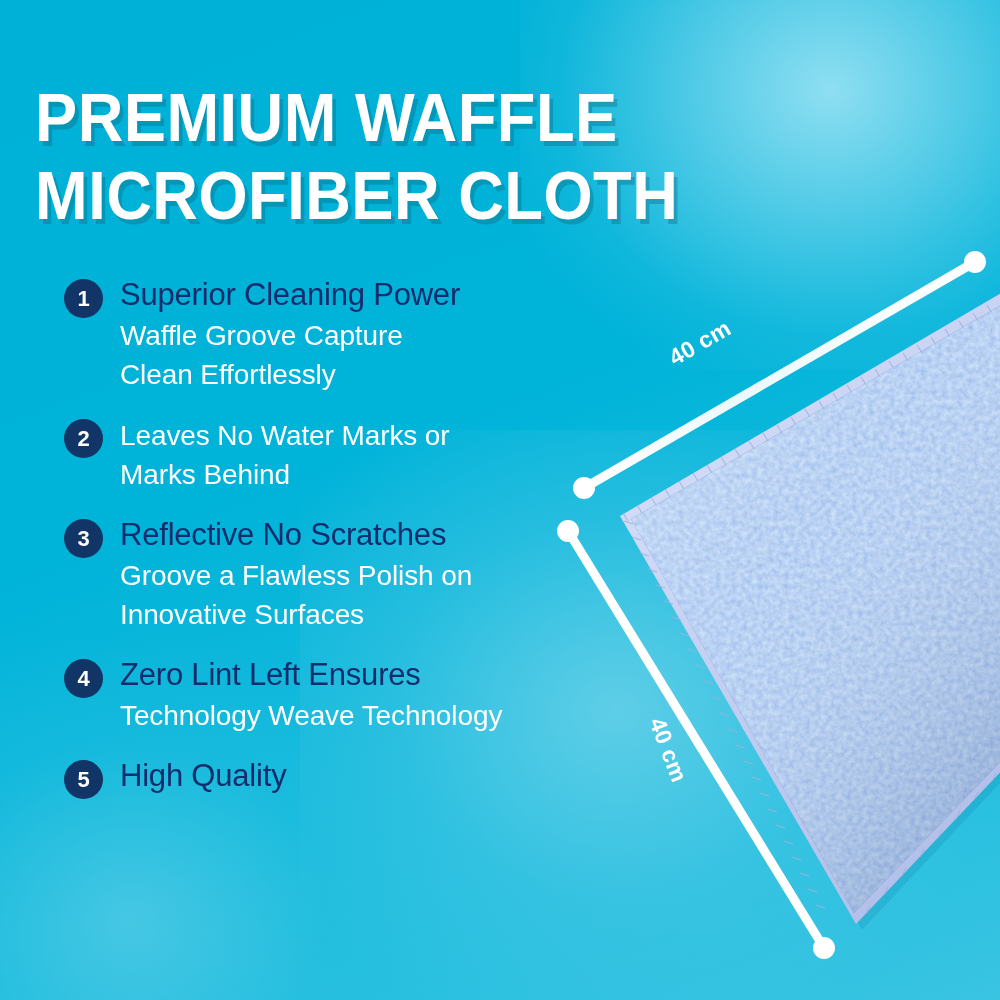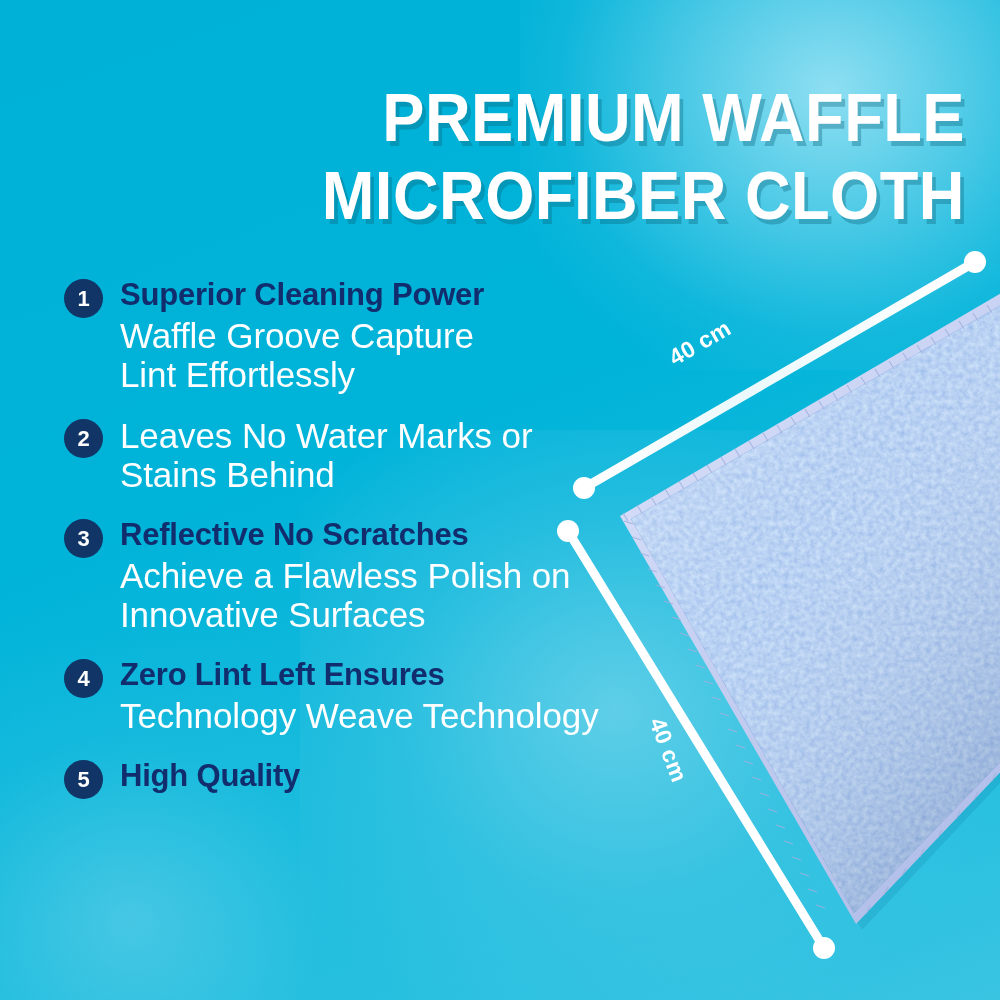--- a/index.html
+++ b/index.html
@@ -45,21 +45,21 @@
     height: 560px;
     background: radial-gradient(ellipse at 50% 50%, rgba(105,208,233,0.55) 0%, rgba(40,190,224,0.25) 45%, rgba(0,178,216,0) 75%);
   }
 
   
   .title-block {
     position: absolute;
     left: 0;
     right: 0;
     top: 78px;
-    text-align: right;
+    text-align: left;
     z-index: 6;
   }
   .title-line {
     display: block;
     color: #ffffff;
     font-weight: 700;
     font-size: 68px;
     line-height: 78px;
     letter-spacing: 0.5px;
     transform: scaleX(0.93);
@@ -90,31 +90,31 @@
     border-radius: 50%;
     background: #113566;
     color: #ffffff;
     font-size: 22px;
     font-weight: 700;
     line-height: 39px;
     text-align: center;
   }
   .feature-title {
     color: #112d6d;
-    font-weight: 700;
+    font-weight: 400;
     font-size: 31px;
     line-height: 38px;
     letter-spacing: -0.2px;
     margin: 0 0 2px 0;
     white-space: nowrap;
   }
   .feature-desc {
     color: #ffffff;
     font-weight: 400;
-    font-size: 35px;
+    font-size: 28px;
     line-height: 39px;
     letter-spacing: -0.1px;
     margin: 0;
   }
   .feature-desc span { display: block; white-space: nowrap; }
 
   
   .cloth-layer {
     position: absolute;
     inset: 0;
@@ -302,37 +302,37 @@
     <span class="title-line">MICROFIBER CLOTH</span>
   </div>
 
   <div class="features">
 
     <div class="feature">
       <div class="badge">1</div>
       <p class="feature-title">Superior Cleaning Power</p>
       <p class="feature-desc">
         <span>Waffle Groove Capture</span>
-        <span>Lint Effortlessly</span>
+        <span>Clean Effortlessly</span>
       </p>
     </div>
 
     <div class="feature">
       <div class="badge">2</div>
       <p class="feature-desc">
         <span>Leaves No Water Marks or</span>
-        <span>Stains Behind</span>
+        <span>Marks Behind</span>
       </p>
     </div>
 
     <div class="feature">
       <div class="badge">3</div>
       <p class="feature-title">Reflective No Scratches</p>
       <p class="feature-desc">
-        <span>Achieve a Flawless Polish on</span>
+        <span>Groove a Flawless Polish on</span>
         <span>Innovative Surfaces</span>
       </p>
     </div>
 
     <div class="feature">
       <div class="badge">4</div>
       <p class="feature-title">Zero Lint Left Ensures</p>
       <p class="feature-desc">
         <span>Technology Weave Technology</span>
       </p>

